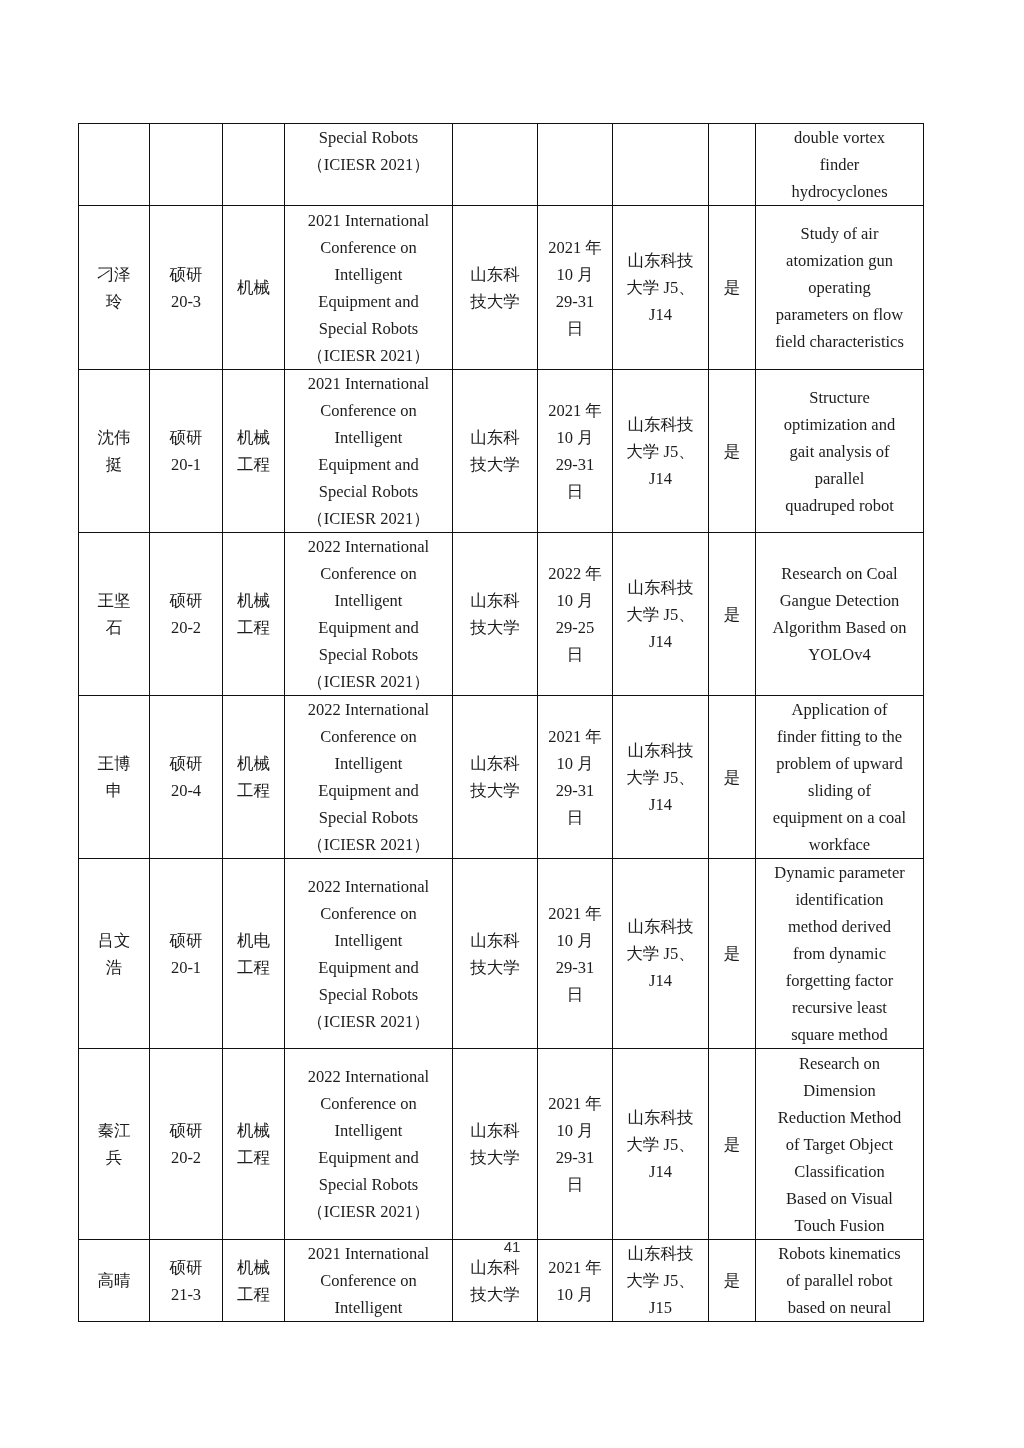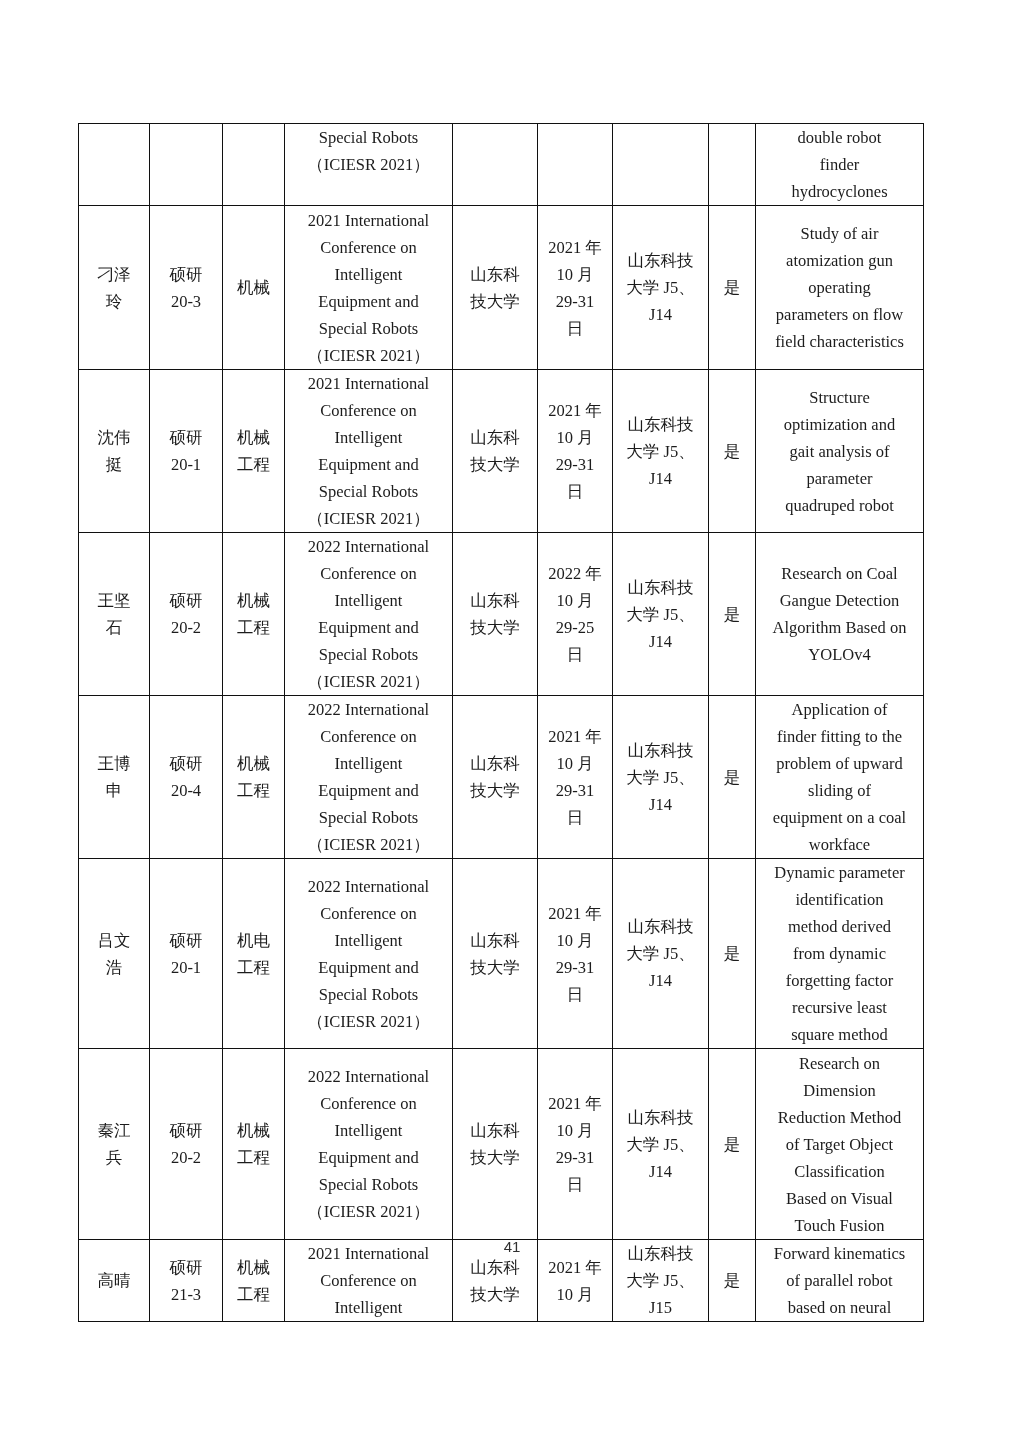--- a/index.html
+++ b/index.html
@@ -55,21 +55,21 @@
       <tr class="partial" style="height:81px">
         <td></td>
         <td></td>
         <td></td>
         <td>Special Robots
 （ICIESR 2021）</td>
         <td></td>
         <td></td>
         <td></td>
         <td></td>
-        <td>double robot
+        <td>double vortex
 finder
 hydrocyclones</td>
       </tr>
       <tr style="height:164px">
         <td>刁泽
 玲</td>
         <td>硕研
 20-3</td>
         <td>机械</td>
         <td>2021 International
@@ -113,21 +113,21 @@
 10 月
 29-31
 日</td>
         <td>山东科技
 大学 J5、
 J14</td>
         <td>是</td>
         <td>Structure
 optimization and
 gait analysis of
-parameter
+parallel
 quadruped robot</td>
       </tr>
       <tr style="height:161px">
         <td>王坚
 石</td>
         <td>硕研
 20-2</td>
         <td>机械
 工程</td>
         <td>2022 International
@@ -253,20 +253,20 @@
 Conference on
 Intelligent</td>
         <td>山东科
 技大学</td>
         <td>2021 年
 10 月</td>
         <td>山东科技
 大学 J5、
 J15</td>
         <td>是</td>
-        <td>Forward kinematics
+        <td>Robots kinematics
 of parallel robot
 based on neural</td>
       </tr>
     </tbody>
   </table>
   <div class="pageno">41</div>
 </div>
 
 </body></html>

